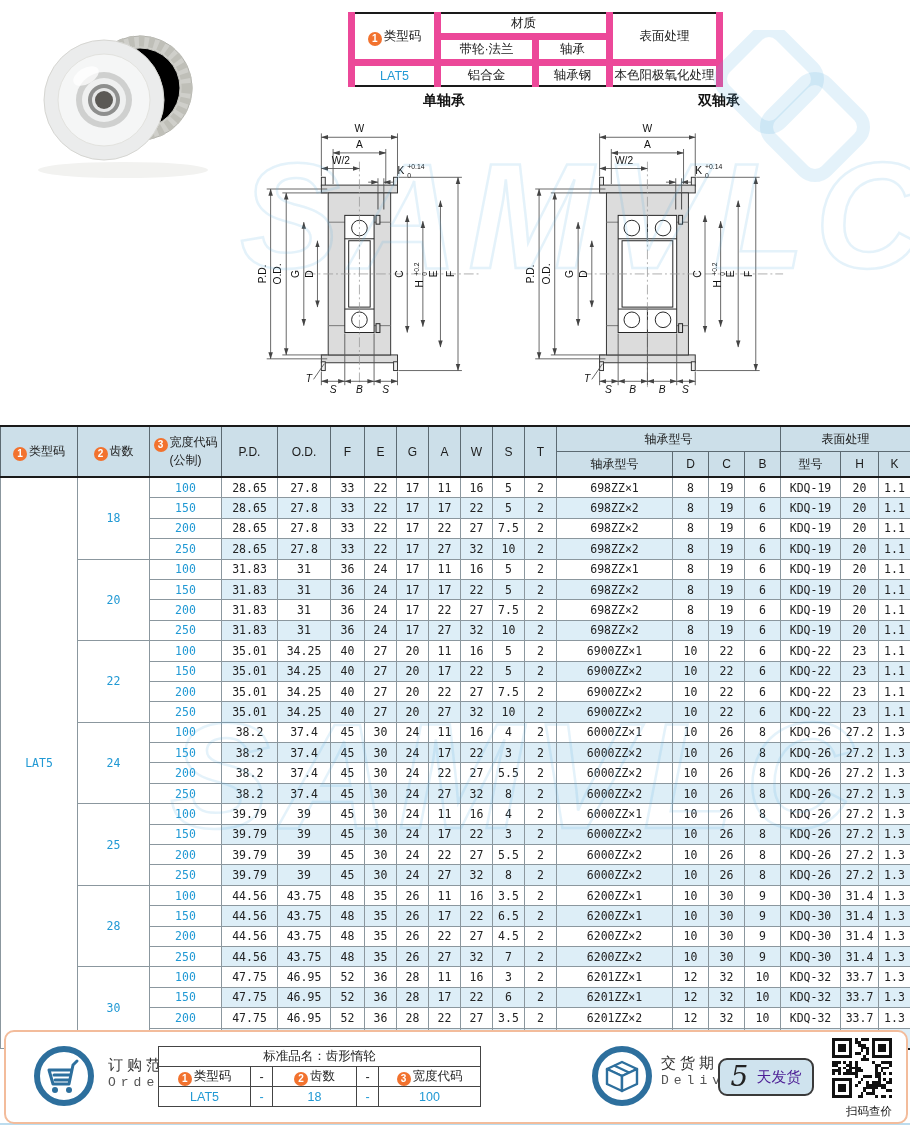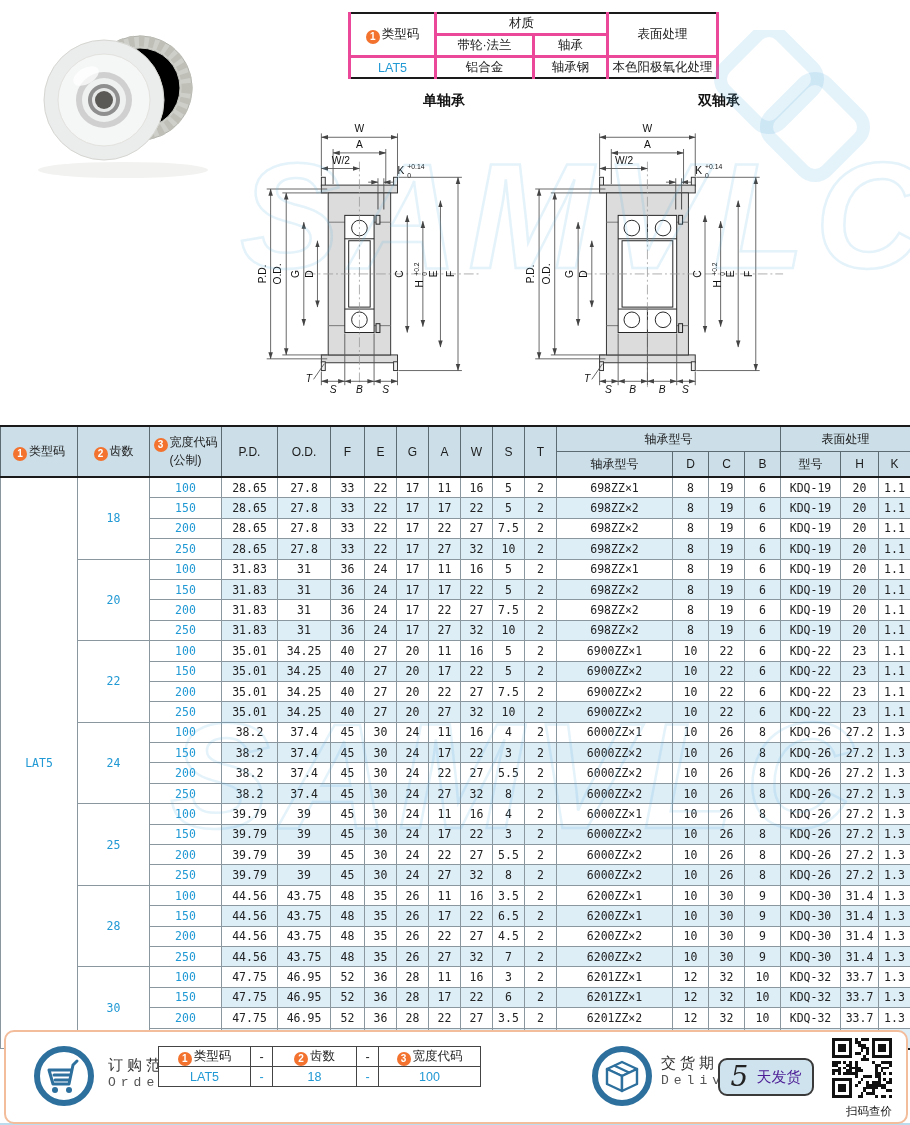--- a/index.html
+++ b/index.html
@@ -6,21 +6,21 @@
   .page{position:relative;width:910px;height:1125px;background:#fff;overflow:hidden;
         font-family:"Liberation Sans",sans-serif;color:#222;}
   .page::after{content:"";position:absolute;left:0;right:0;bottom:0;height:2px;background:#bcdcee;}
 
   
   .wm{position:absolute;font:italic 800 150px "Liberation Sans",sans-serif;color:transparent;
       -webkit-text-stroke:2.5px rgba(90,175,225,.16);letter-spacing:10px;pointer-events:none;z-index:6;white-space:nowrap;}
 
   
   table.spec{position:absolute;left:348px;top:12px;width:368px;border-collapse:collapse;table-layout:fixed;}
-  table.spec th,table.spec td{border:3px solid #ec4899;font-size:12.5px;font-weight:normal;
+  table.spec th,table.spec td{border:7px solid #ec4899;font-size:12.5px;font-weight:normal;
       text-align:center;height:19px;padding:0;background:#fff;}
   table.spec tr:first-child th{border-top:2px solid #1a1a1a;}
   table.spec tr:last-child td{border-bottom:2px solid #1a1a1a;border-top:1.6px solid #1a1a1a;}
   .blue{color:#2199d4;}
 
   .badge{display:inline-block;width:14px;height:14px;line-height:14px;border-radius:50%;
          background:#f2722e;color:#fff;font-size:10px;font-weight:bold;text-align:center;
          margin-right:2px;vertical-align:-2px;font-style:normal;}
 
   
@@ -930,20 +930,23 @@
     </div>
     <table class="order">
       <colgroup>
           <col style="width:92px">
           <col style="width:22px">
           <col style="width:84px">
           <col style="width:22px">
           <col style="width:102px">
         </colgroup>
       <tbody>
+          <tr>
+            <th colspan="5">标准品名：齿形惰轮</th>
+          </tr>
       <tr>
         <td><span class="badge">1</span><span>类型码</span></td>
         <td>-</td>
         <td><span class="badge">2</span><span>齿数</span></td>
         <td>-</td>
         <td><span class="badge">3</span><span>宽度代码</span></td>
       </tr>
       <tr class="blue">
         <td class="blue">LAT5</td>
         <td class="blue">-</td>

